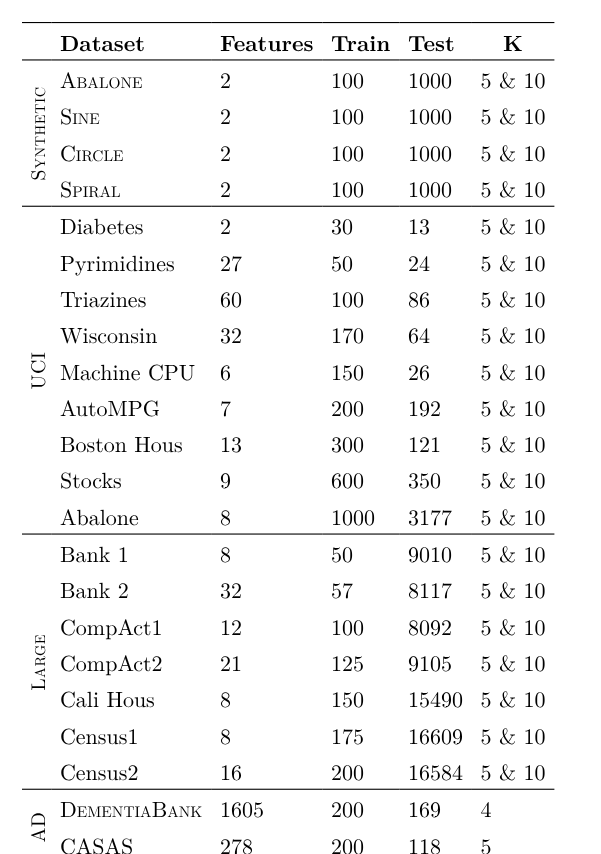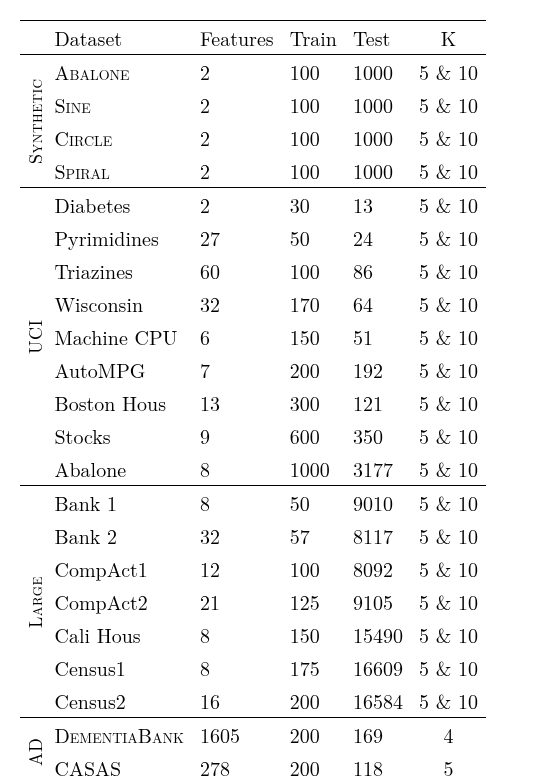--- a/index.html
+++ b/index.html
@@ -18,40 +18,39 @@
 table {
   border-collapse: collapse;
 }
 td, th {
   padding: 4px 8px 4px 8px;
   text-align: left;
   vertical-align: middle;
   white-space: nowrap;
 }
 th {
-  font-weight: normal;
+  font-weight: bold;
 }
 .rule-top { border-top: 1.5px solid #000; }
 .rule-mid { border-top: 1px solid #000; }
 .rule-bot { border-bottom: 1.5px solid #000; }
 .section-label {
   writing-mode: vertical-rl;
   transform: rotate(180deg);
   font-variant: small-caps;
   text-align: center;
   padding: 0 4px 0 0;
   width: 18px;
   font-size: 18px;
   letter-spacing: 0.5px;
 }
 .sc {
   font-variant: small-caps;
 }
 .col-k {
-  text-align: center;
 }
 .col-k-header {
   text-align: center;
 }
 .spacer-col {
   width: 18px;
   padding:0;
 }
 </style>
 </head>
@@ -127,21 +126,21 @@
           <td>Wisconsin</td>
           <td>32</td>
           <td>170</td>
           <td>64</td>
           <td class="col-k">5 &amp; 10</td>
         </tr>
         <tr>
           <td>Machine CPU</td>
           <td>6</td>
           <td>150</td>
-          <td>51</td>
+          <td>26</td>
           <td class="col-k">5 &amp; 10</td>
         </tr>
         <tr>
           <td>AutoMPG</td>
           <td>7</td>
           <td>200</td>
           <td>192</td>
           <td class="col-k">5 &amp; 10</td>
         </tr>
         <tr>

